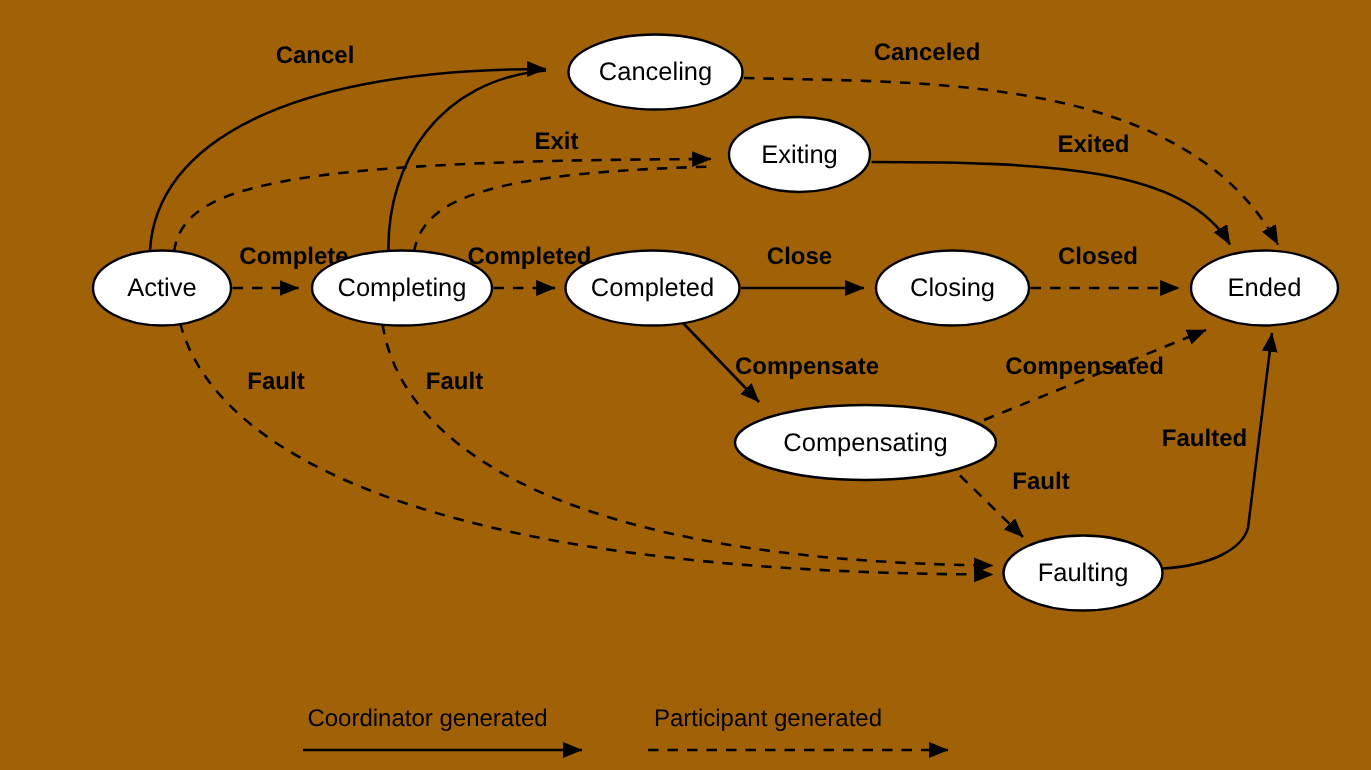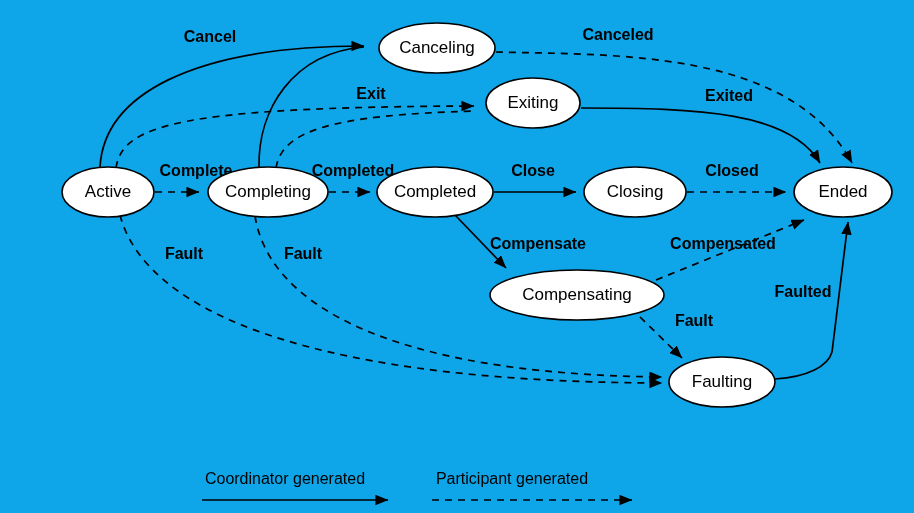--- a/index.html
+++ b/index.html
@@ -8,21 +8,21 @@
     padding: 0;
     background: #ffffff;
   }
   body {
     font-family: "Liberation Sans", sans-serif;
   }
   #diagram-root {
     position: relative;
     width: 914px;
     height: 513px;
-    background: #0ea5e9;
+    background: #a16207;
     overflow: hidden;
   }
   svg#diagram-svg {
     position: absolute;
     top: 0;
     left: 0;
     width: 914px;
     height: 513px;
     display: block;
   }

